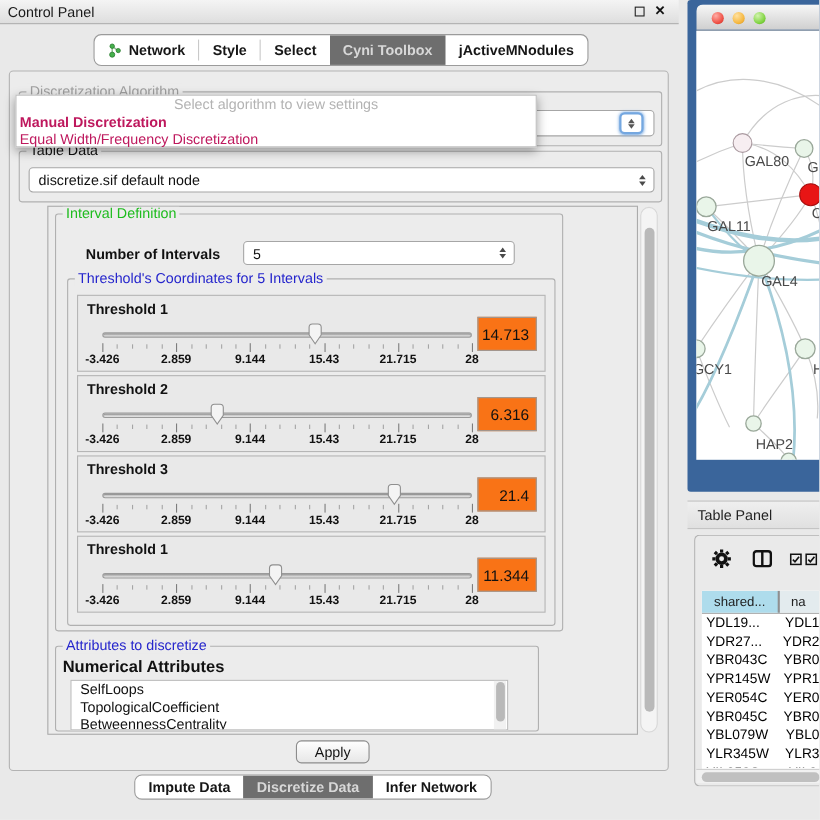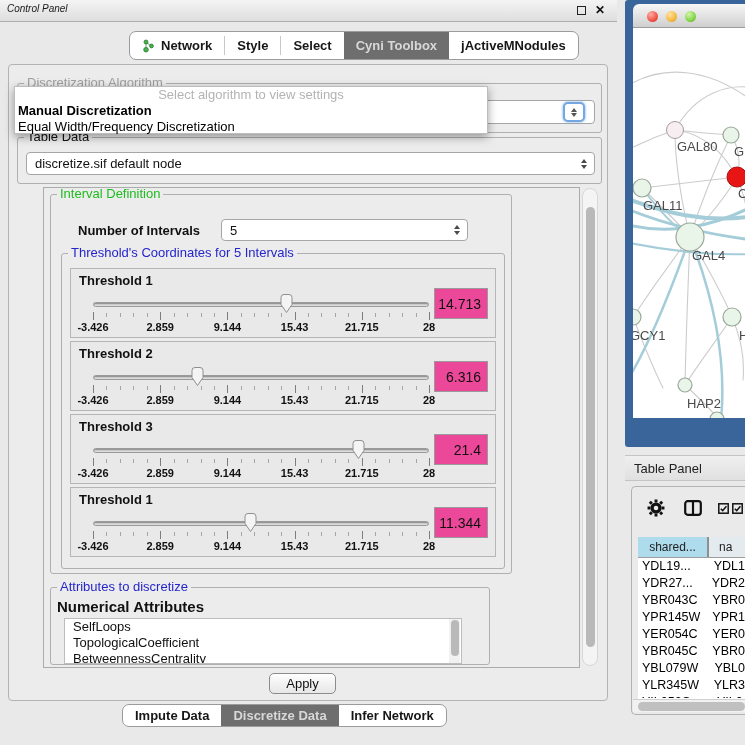--- a/index.html
+++ b/index.html
@@ -8,29 +8,29 @@
     font-family: "Liberation Sans", sans-serif;
     background:#e9e9e9; overflow:hidden; position:relative;
     -webkit-font-smoothing: antialiased;
   }
   .root { position:absolute; left:0; top:0; width:745px; height:745px; }
 
   
   .cp { position:absolute; left:0; top:0; width:617px; height:745px; background:#e9e9e9; }
   .cp-titlebar { position:absolute; left:0; top:0; width:100%; height:22px;
     background:linear-gradient(#f4f4f4,#dedede); border-bottom:1px solid #aeaeae; }
-  .cp-title { position:absolute; left:7px; top:3px; font-size:10px; color:#1a1a1a;font-style:italic; }
+  .cp-title { position:absolute; left:7px; top:3px; font-size:13px; color:#1a1a1a; }
   .winbtn { position:absolute; cursor:default; }
   .winbtn.float { left:577px; top:6px; width:9px; height:9px; border:1.5px solid #222; }
   .winbtn.close { left:595px; top:3px; font-size:12px; font-weight:bold; color:#111; }
 
   
   .tabbar { position:absolute; display:flex; align-items:stretch;
     background:#fff; border:1px solid #9b9b9b; border-radius:7px; overflow:hidden; }
-  .tabbar.top { left:85px; top:31px; height:29px;margin-left:44px; }
+  .tabbar.top { left:85px; top:31px; height:29px; }
   .tabbar.bottom { left:122px; top:704px; height:23px; }
   .tab { display:flex; align-items:center; padding:0 12px; font-size:13px;
     font-weight:bold; color:#161616; white-space:nowrap; }
   .tab.selected { background:var(--tab-selected-bg,#6e6e6e); color:var(--tab-selected-fg,#d8d8d8); }
   .tab .ticon { margin-right:6px; display:inline-flex; }
   .tsep { width:1px; background:#c9c9c9; margin:4px 0; }
 
   
   .mainpanel { position:absolute; left:8px; top:64px; width:600px; height:637px;
     background:#ececec; border:1px solid #b3b3b3; border-radius:4px; }
@@ -62,21 +62,21 @@
   .focusbtn i { display:block; width:0; height:0; border-left:3px solid transparent; border-right:3px solid transparent; }
   .focusbtn i.up { border-bottom:4px solid #555; }
   .focusbtn i.dn { border-top:4px solid #555; }
 
   
   .popup { position:absolute; left:5px; top:21px; width:474px; height:48px; background:#fff;
     border:1px solid #bdbdbd; box-shadow:0 3px 9px rgba(0,0,0,.38); z-index:5; }
   .prow { height:16px; line-height:16px; font-size:13px; padding:0 3px; white-space:nowrap; overflow:hidden; }
   .prow.placeholder { color:#b3b3b3; text-align:center; }
   .prow.bold { font-weight:bold; color:#000; }
-  .prow.opt { color:#000000; }
+  .prow.opt { color:#be185d; }
 
   .td-group { left:8px; top:72px; width:585px; height:47px; }
   .td-combo { left:8px; top:14px; width:569px; height:23px; }
 
   
   .scrollpanel { position:absolute; left:34px; top:122px; width:537px; height:481px;
     border:1px solid #ababab; background:#ececec; overflow:hidden; }
   .vscroll { position:absolute; left:573px; top:123px; width:16px; height:478px;
     background:#f4f4f4; border:1px solid #d7d7d7; border-radius:8px; }
   .vthumb { position:absolute; left:2.5px; top:18px; width:9px; height:440px;
@@ -95,21 +95,21 @@
   .strack { position:absolute; left:0; right:0; top:33px; height:5px; border-radius:3px;
     background:linear-gradient(#bdbdbd,#e2e2e2); border:1px solid #9a9a9a;
     box-shadow:inset 0 1px 1px rgba(0,0,0,.25); }
   .shandle { position:absolute; top:24px; width:15px; height:21px; margin-left:-7.5px; }
   .sticks { position:absolute; left:0; right:0; top:43px; height:9px; }
   .tick { position:absolute; top:1px; width:1px; height:4px; background:#a5a5a5; }
   .tick.major { top:0; height:8px; background:#7d7d7d; }
   .slabels { position:absolute; left:0; right:0; top:52px; height:12px; }
   .slabels span { position:absolute; transform:translateX(-50%); font-size:11px;
     font-weight:bold; color:#111; white-space:nowrap; }
-  .vbox { position:absolute; right:7px; top:19px; width:54px; height:31px; background:#ec4899;
+  .vbox { position:absolute; right:7px; top:19px; width:54px; height:31px; background:#f97316;
     border:1px solid #9a9a9a; font-size:14px; color:#111; text-align:right;
     padding:7px 6px 0 0; }
 
   .attr-group { left:6px; top:399px; width:440px; height:78px; }
   .attr-sub { position:absolute; left:6px; top:10px; font-size:15px; font-weight:bold; color:#111; }
   .listbox { position:absolute; left:13px; top:30px; width:398px; height:46px;
     background:#fff; border:1px solid #bcbcbc; overflow:hidden; }
   .litem { font-size:13px; line-height:16px; padding-left:8px; color:#111; white-space:nowrap; }
   .lscroll { position:absolute; right:1px; top:1px; width:11px; height:44px; background:#f1f1f1; }
   .lthumb { position:absolute; left:1.5px; top:1px; width:8px; height:36px; background:#b9b9b9; border-radius:4px; }

